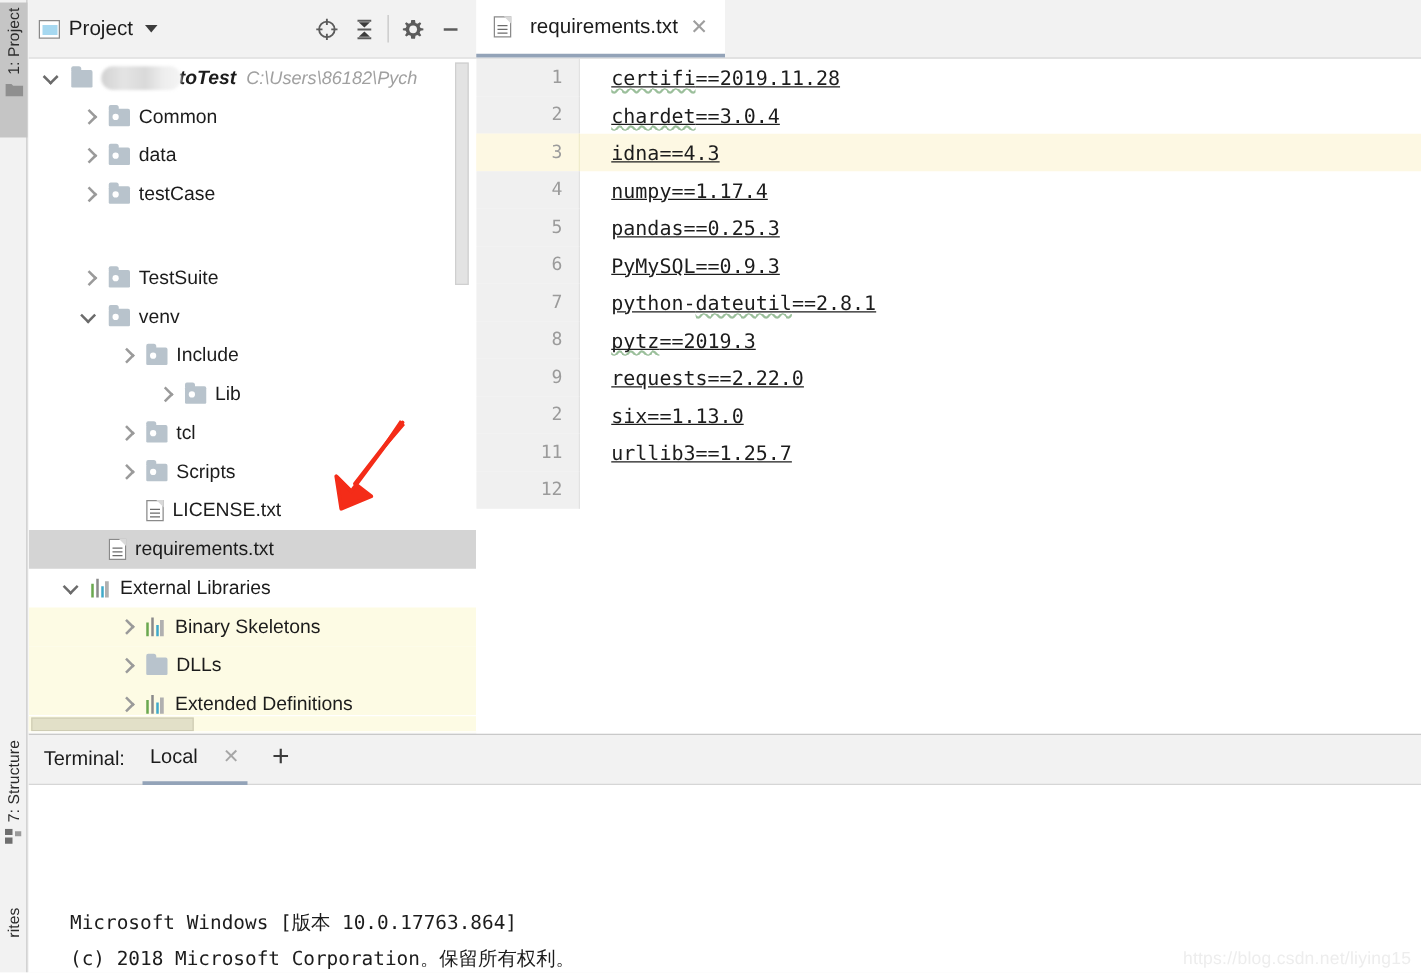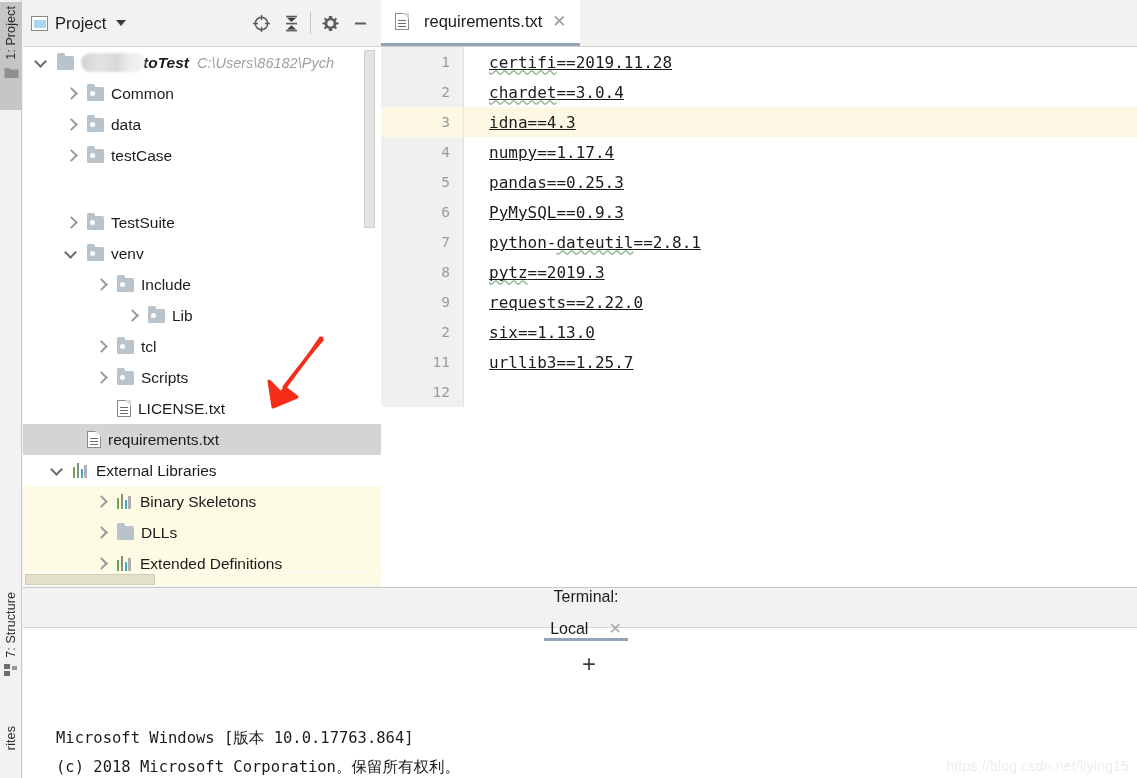--- a/index.html
+++ b/index.html
@@ -311,21 +311,20 @@
     background: #ffffff;
     border-top: 1px solid #c9c9c9;
   }
   .term-tabbar {
     height: 40px;
     background: #f2f2f2;
     border-bottom: 1px solid #d6d6d6;
     display: flex; align-items: center;
     padding-left: 12px;
     gap: 14px;
-    flex-direction: column;
   }
   .term-title { font-size: 16px; color: #1c1c1c; cursor: default; }
   .term-tab {
     display: flex; align-items: center; gap: 20px;
     font-size: 16px; color: #1c1c1c;
     height: 40px; padding: 0 6px;
     border-bottom: 3px solid #93a3b8;
     cursor: default;
   }
   .term-tab-close { font-size: 16px; color: #a6a6a6; line-height: 1; cursor: default; }

